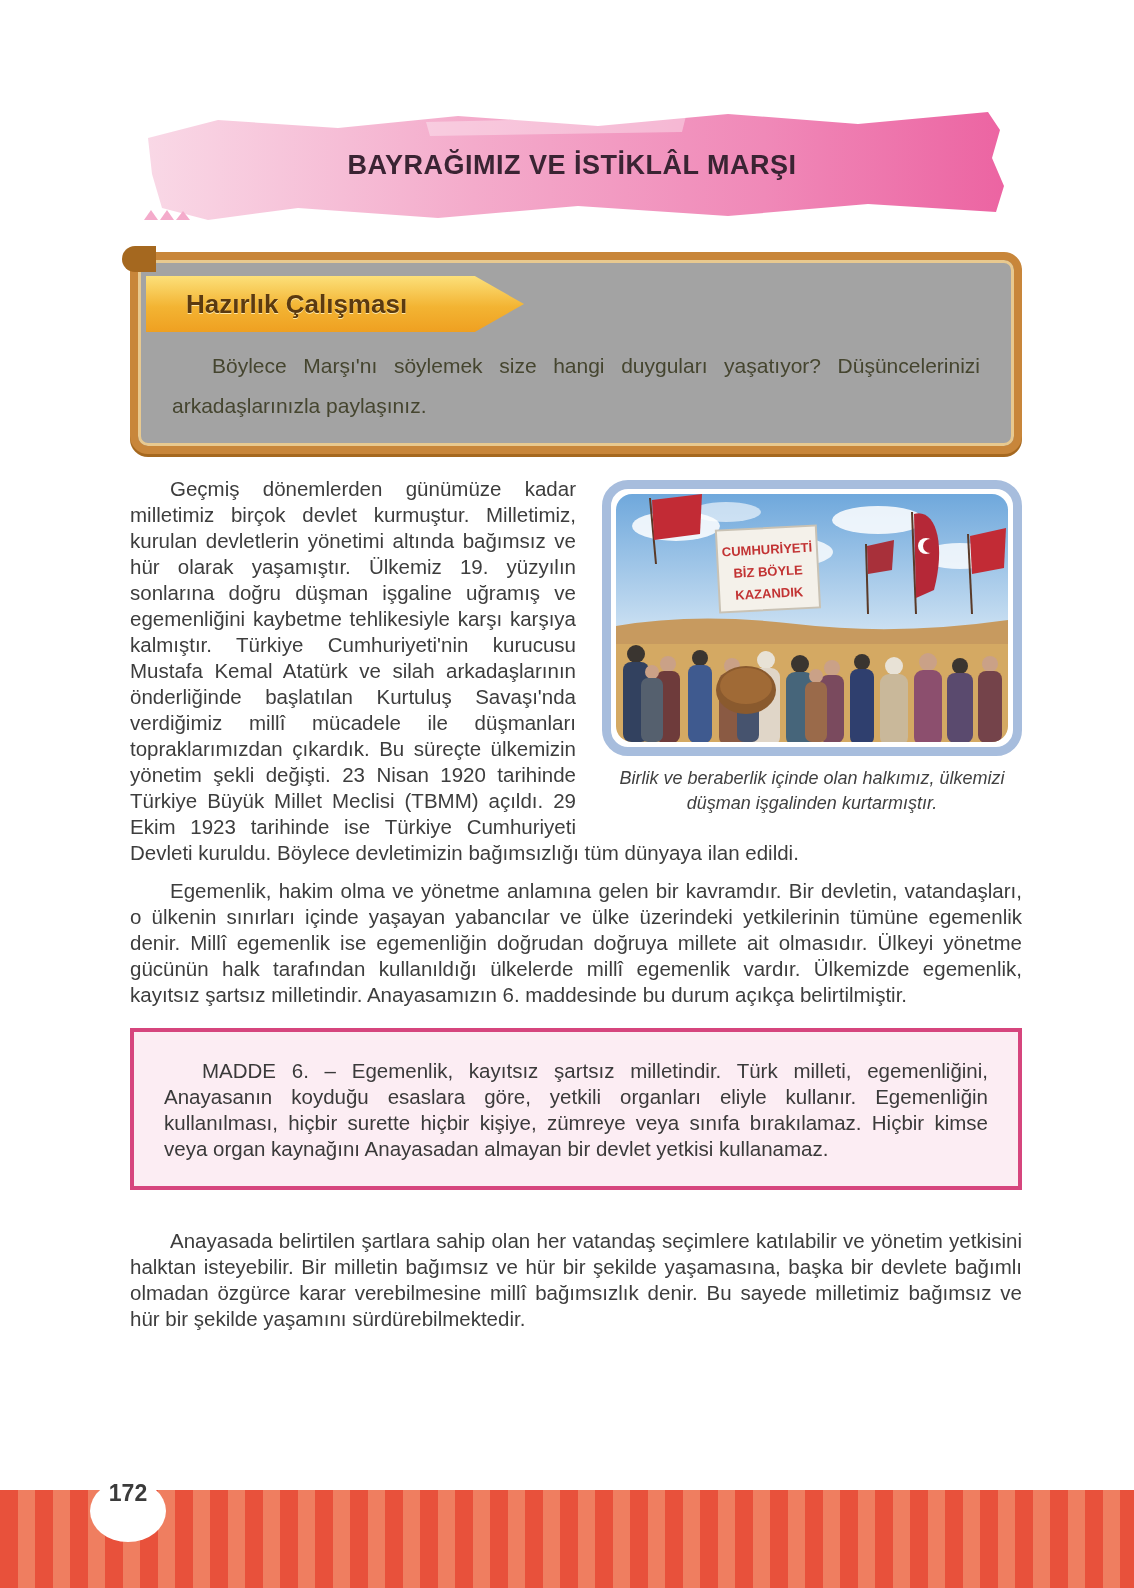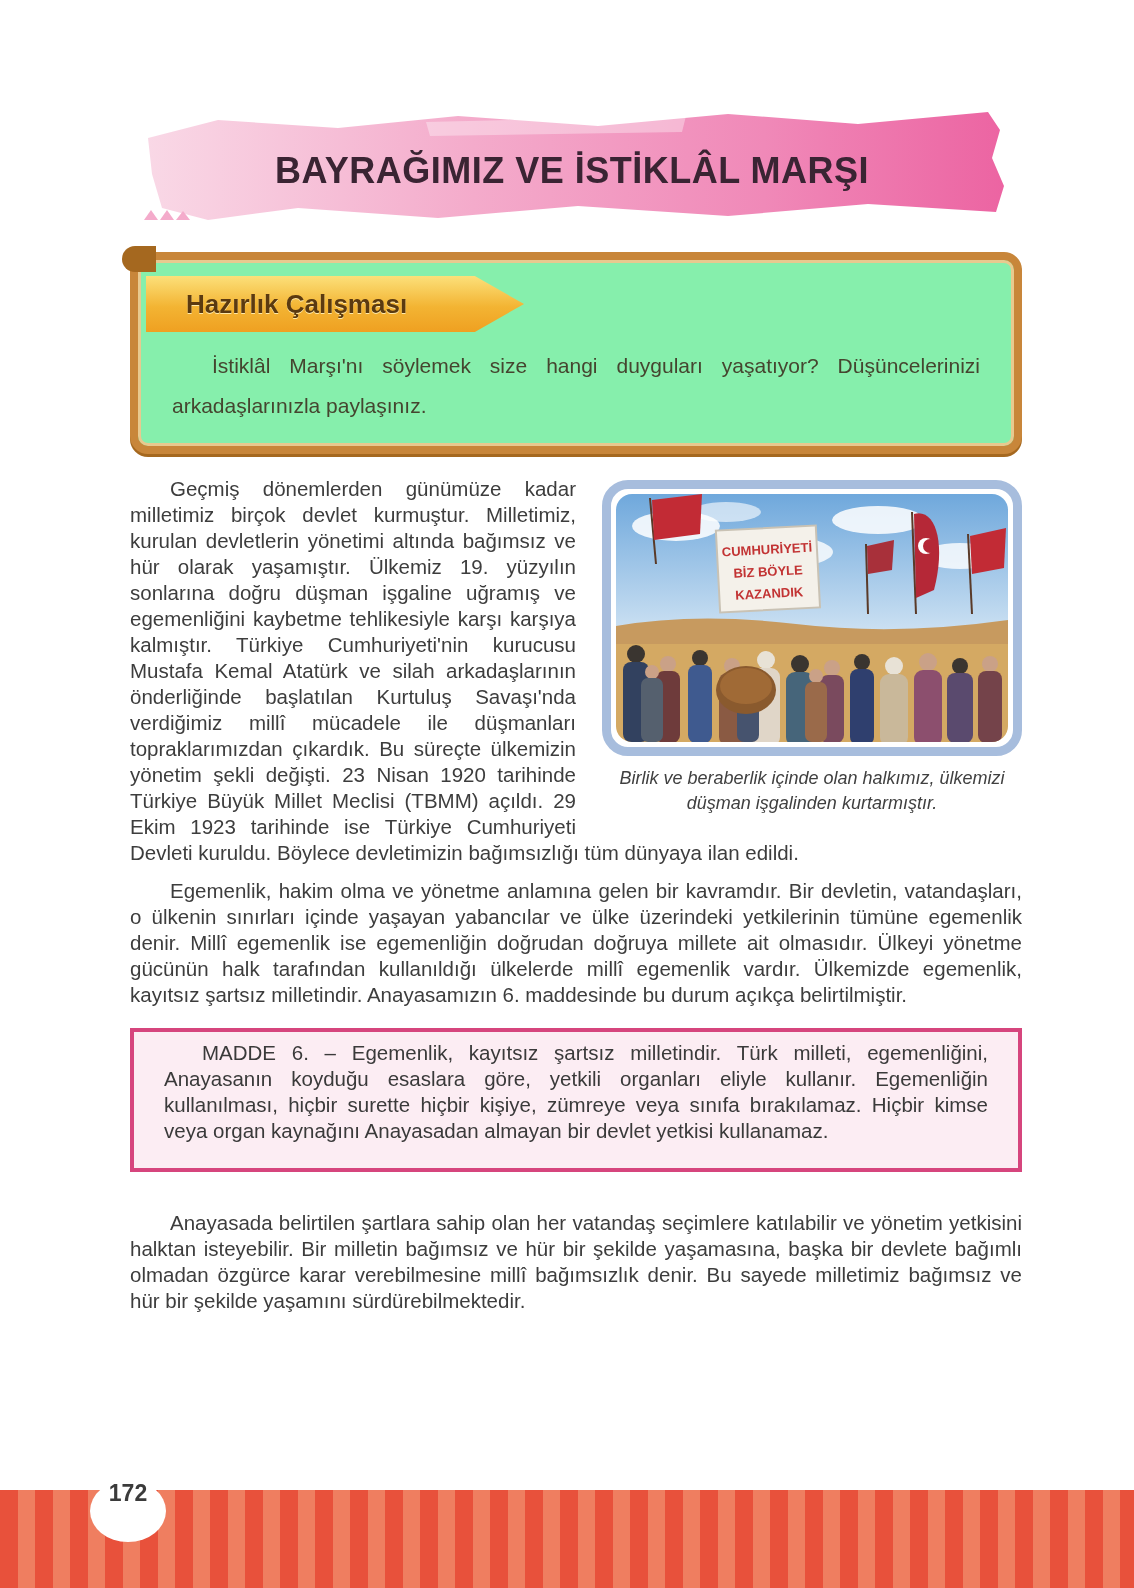--- a/index.html
+++ b/index.html
@@ -12,30 +12,30 @@
     font-family:"Liberation Sans", sans-serif;
     color:#3d3d3d;
   }
 
   
   .banner { position:absolute; top:104px; left:126px; width:892px; height:128px; }
   .banner svg { width:100%; height:100%; display:block; }
   .banner-title {
     position:absolute; left:0; right:0; top:46px;
     text-align:center;
-    font-size:36px; font-weight:bold;
+    font-size:27px; font-weight:bold;
     color:#3a2433; letter-spacing:.5px;
   }
 
   
   .prep-box {
     position:relative;
     margin:252px 112px 0 130px;
     width:892px;
-    background:#86efac;
+    background:#a3a3a3;
     border:8px solid #c8863a;
     border-radius:18px;
     box-shadow:inset 0 0 0 3px #e8c98f, 0 3px 0 #a5681f;
     padding:86px 34px 20px 34px;
   }
   .prep-curl {
     position:absolute; top:-14px; left:-16px;
     width:34px; height:26px;
     background:#a5681f;
     border-radius:14px 0 0 14px;
@@ -80,21 +80,21 @@
     font-size:18px; font-style:italic; line-height:25px;
     color:#404040; text-align:center;
   }
 
   
   .madde-box {
     margin:20px 112px 0 130px;
     width:892px;
     border:4px solid #d6457d;
     background:#fcedf3;
-    padding:8px 30px 24px 30px;
+    padding:26px 30px 24px 30px;
   }
   .madde-text { text-indent:38px; color:#3a3a3a; }
 
   .last-para { margin:38px 112px 0 130px; text-indent:40px; }
 
   
   .stripes {
     position:absolute; left:0; bottom:0;
     width:100%; height:98px;
     background:repeating-linear-gradient(90deg,
@@ -135,21 +135,21 @@
       <polygon fill="#f4abcb" points="18,116 25,106 32,116"></polygon>
       <polygon fill="#f4abcb" points="34,116 41,106 48,116"></polygon>
       <polygon fill="#f4abcb" points="50,116 57,107 64,116"></polygon>
     </svg>
     <div class="banner-title">BAYRAĞIMIZ VE İSTİKLÂL MARŞI</div>
   </div>
 
   <div class="prep-box">
     <div class="prep-curl"></div>
     <div class="prep-label">Hazırlık Çalışması</div>
-    <p class="prep-text">İstiklâl Marşı'nı söylemek size hangi duyguları yaşatıyor? Düşüncelerinizi arkadaşlarınızla paylaşınız.</p>
+    <p class="prep-text">Böylece Marşı'nı söylemek size hangi duyguları yaşatıyor? Düşüncelerinizi arkadaşlarınızla paylaşınız.</p>
   </div>
 
   <div class="article">
     <figure class="figure">
       <div class="photo-frame">
         <svg viewBox="0 0 392 248">
           <defs>
             <linearGradient id="sky" x1="0" y1="0" x2="0" y2="1">
               <stop offset="0" stop-color="#6fa8dc"></stop>
               <stop offset="1" stop-color="#dbeaf6"></stop>

